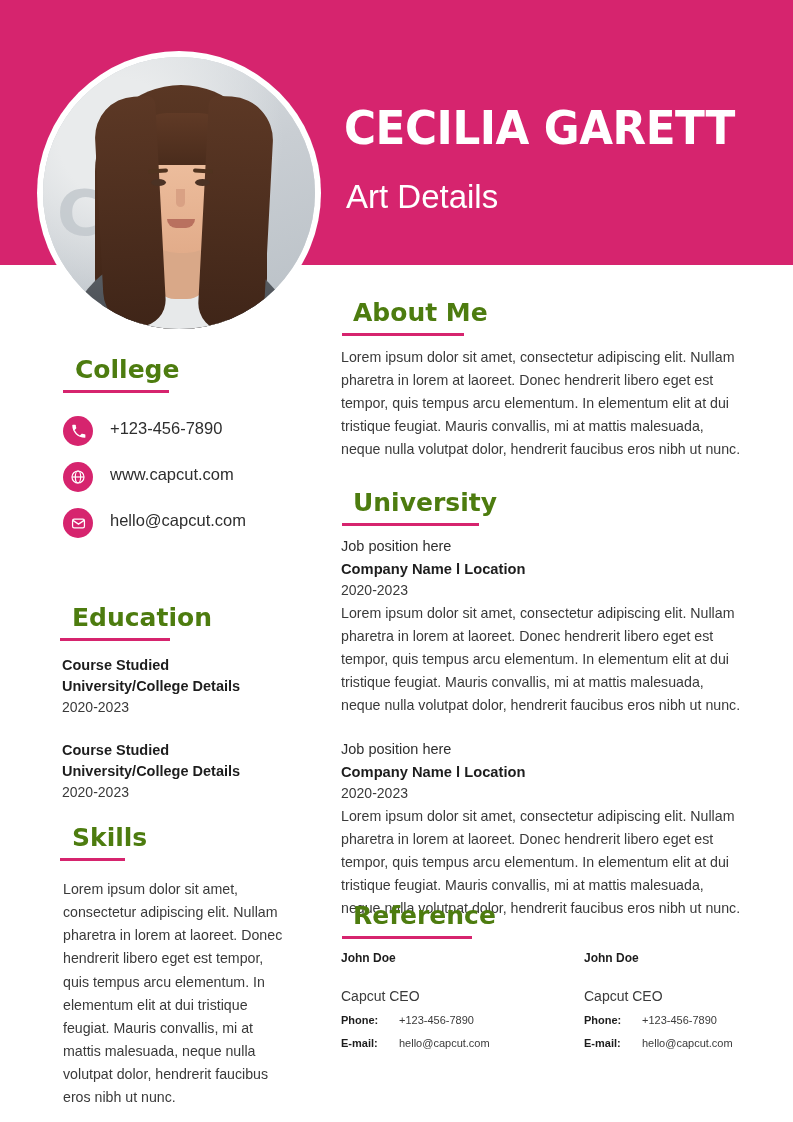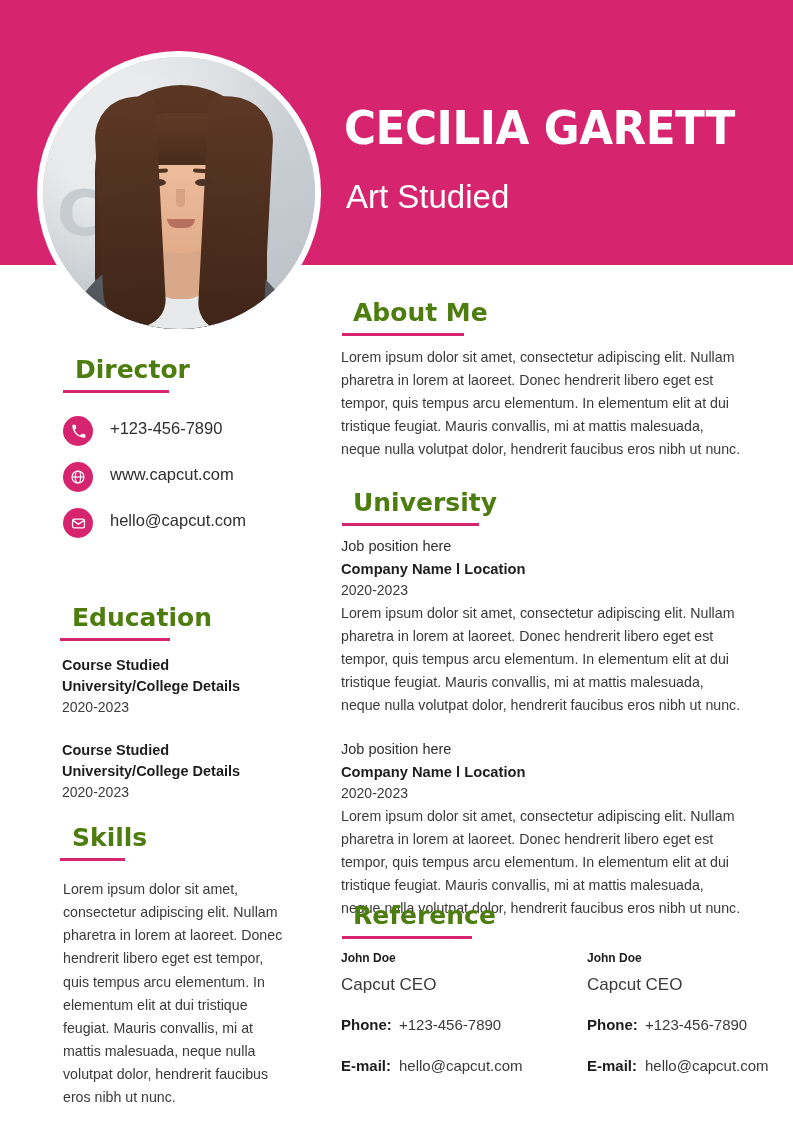--- a/index.html
+++ b/index.html
@@ -205,30 +205,30 @@
   .exp-pos { font-size: 14.5px; color: #2e2e2e; line-height: 1.5; }
   .exp-company { font-size: 14.7px; font-weight: bold; color: #1d1d1d; line-height: 1.5; }
   .exp-years { font-size: 14px; color: #3a3a3a; line-height: 1.5; }
   .exp-desc { font-size: 14.2px; color: #3a3a3a; line-height: 1.62; margin-top: 1px; }
 
   .ref-title { left: 0; top: 603px; }
   .ref-rule { left: 1px; top: 640px; width: 130px; }
   .ref-grid { position: absolute; left: 0; top: 663px; width: 420px; display: flex; gap: 66px; }
   .ref-card { width: 180px; }
   .ref-name { font-size: 12px; font-weight: bold; color: #1d1d1d; line-height: 1.3; }
-  .ref-role { font-size: 17px; color: #3a3a3a; line-height: 1.4; margin-top: 6px; }
-  .ref-line { font-size: 15px; color: #3a3a3a; line-height: 1.55; margin-top: 17px; display: flex; }
+  .ref-role { font-size: 14px; color: #3a3a3a; line-height: 1.4; margin-top: 20px; }
+  .ref-line { font-size: 11px; color: #3a3a3a; line-height: 1.55; margin-top: 6px; display: flex; }
   .ref-label { font-weight: bold; color: #1d1d1d; width: 58px; flex: 0 0 58px; }
 </style>
 </head>
 <body>
 
 <div class="header-band"></div>
 <div class="header-name">CECILIA GARETT</div>
-<div class="header-role">Art Studied</div>
+<div class="header-role">Art Details</div>
 
 <div class="photo-wrap">
   <div class="photo-bg"></div>
   <div class="photo-letters">CO</div>
   <div class="photo-hair-back"></div>
   <div class="photo-shoulder"></div>
   <div class="photo-shirt"></div>
   <div class="photo-neck"></div>
   <div class="photo-face"></div>
   <div class="photo-fringe"></div>
@@ -237,21 +237,21 @@
   <div class="brow l"></div>
   <div class="brow r"></div>
   <div class="eye l"></div>
   <div class="eye r"></div>
   <div class="nose"></div>
   <div class="mouth"></div>
 </div>
 
 <div class="left-col">
 
-  <h2 class="section-title-pink blk contacts-title">Director</h2>
+  <h2 class="section-title-pink blk contacts-title">College</h2>
   <div class="rule blk contacts-rule"></div>
 
   <div class="contact-list">
 
     <div class="contact-row">
       <span class="c-icon">
         <svg width="15" height="15" viewBox="0 0 24 24" fill="#ffffff">
             <path d="M6.6 10.8c1.8 3.5 4.1 5.8 7.6 7.6l2.5-2.5c.3-.3.8-.4 1.2-.3 1.3.4 2.7.7 4.1.7.6 0 1 .4 1 1V21c0 .6-.4 1-1 1C10.8 22 2 13.2 2 2c0-.6.4-1 1-1h3.7c.6 0 1 .4 1 1 0 1.4.2 2.8.7 4.1.1.4 0 .9-.3 1.2l-2.5 2.5z"></path>
           </svg>
       </span>

